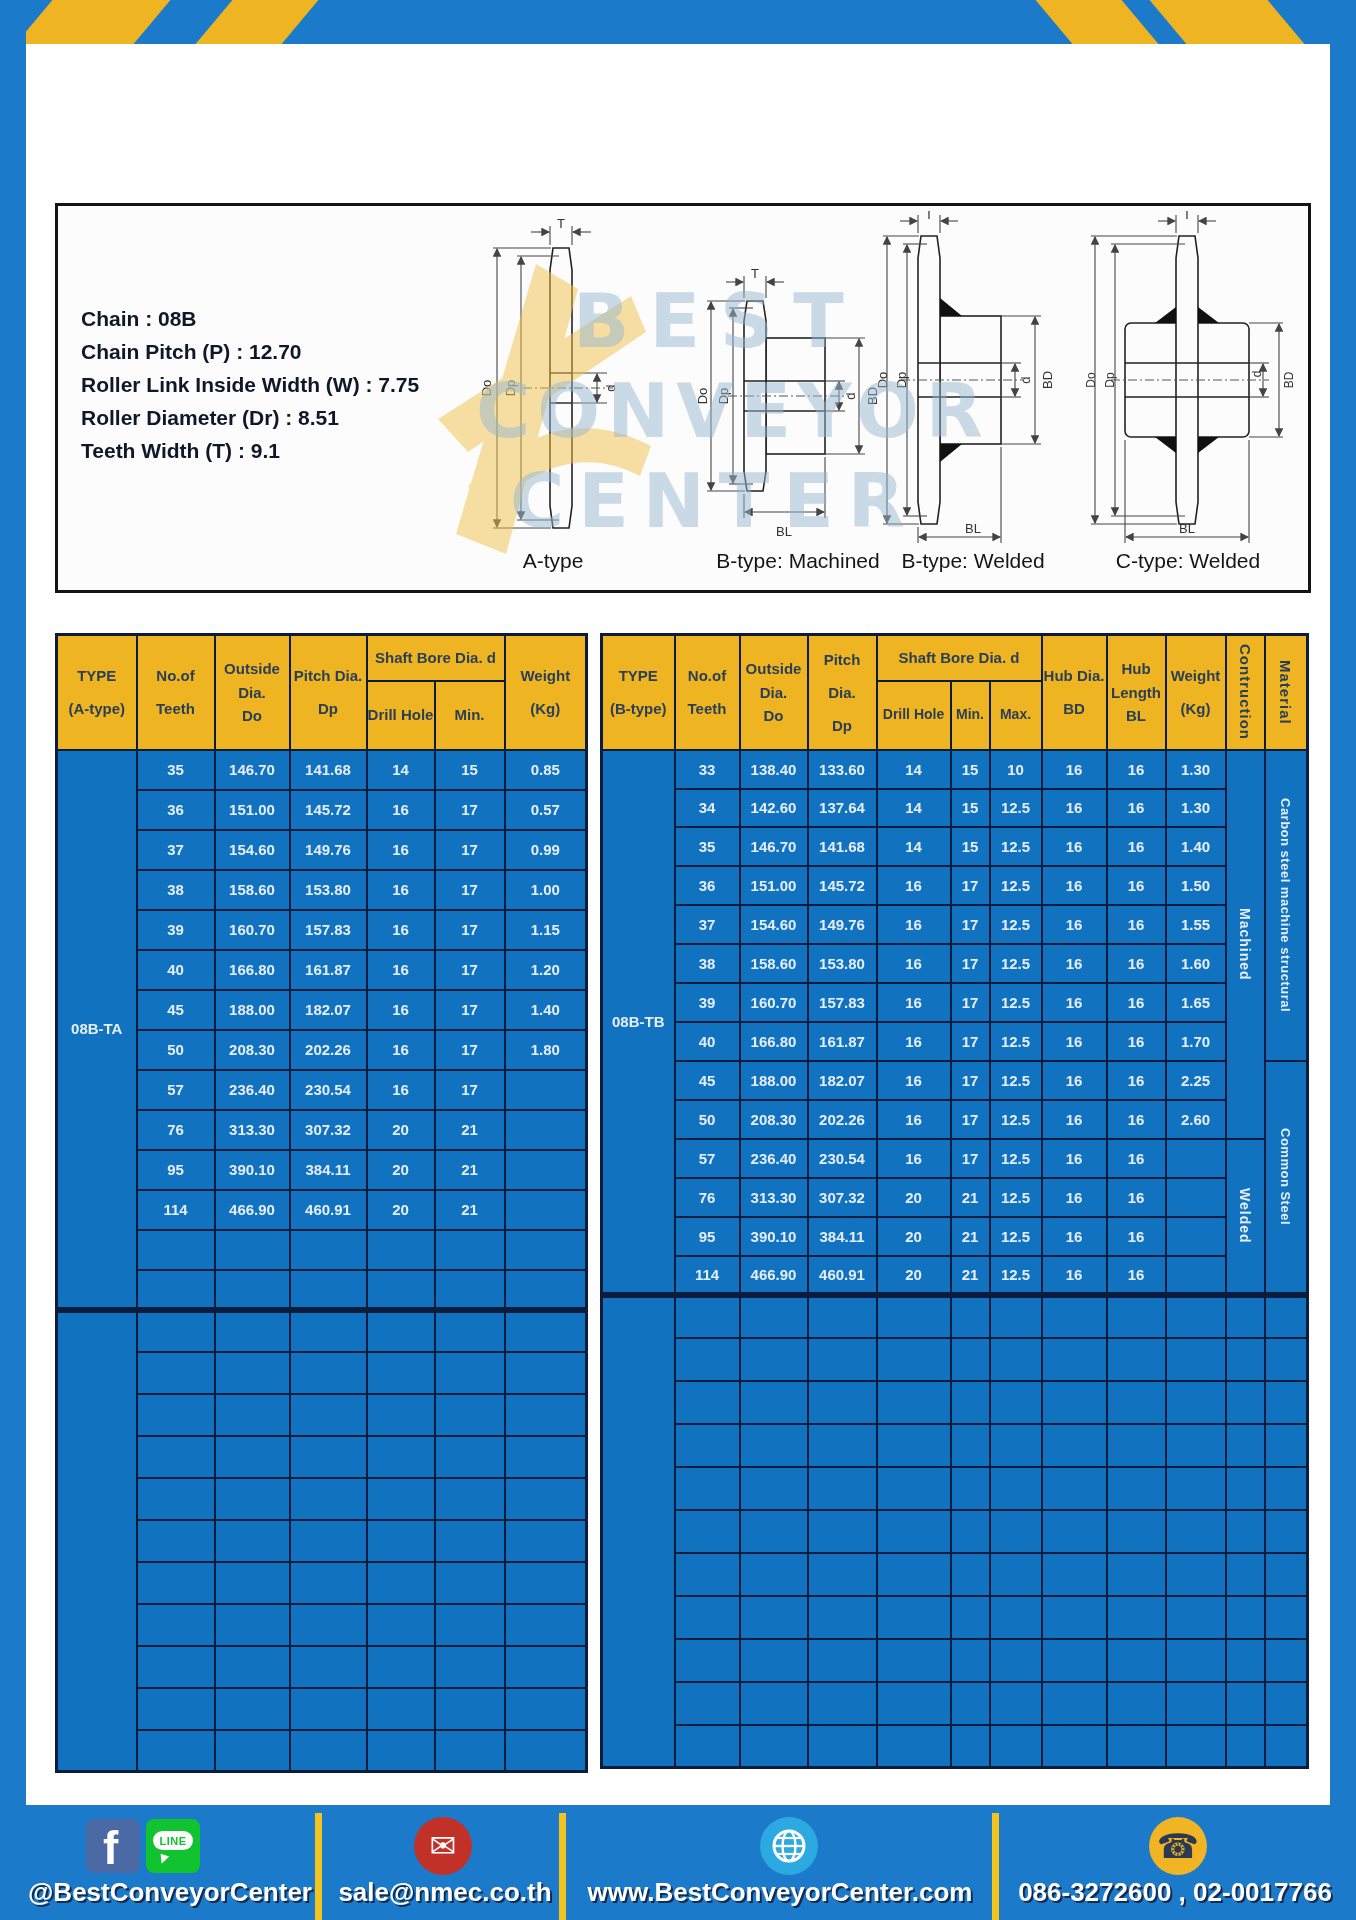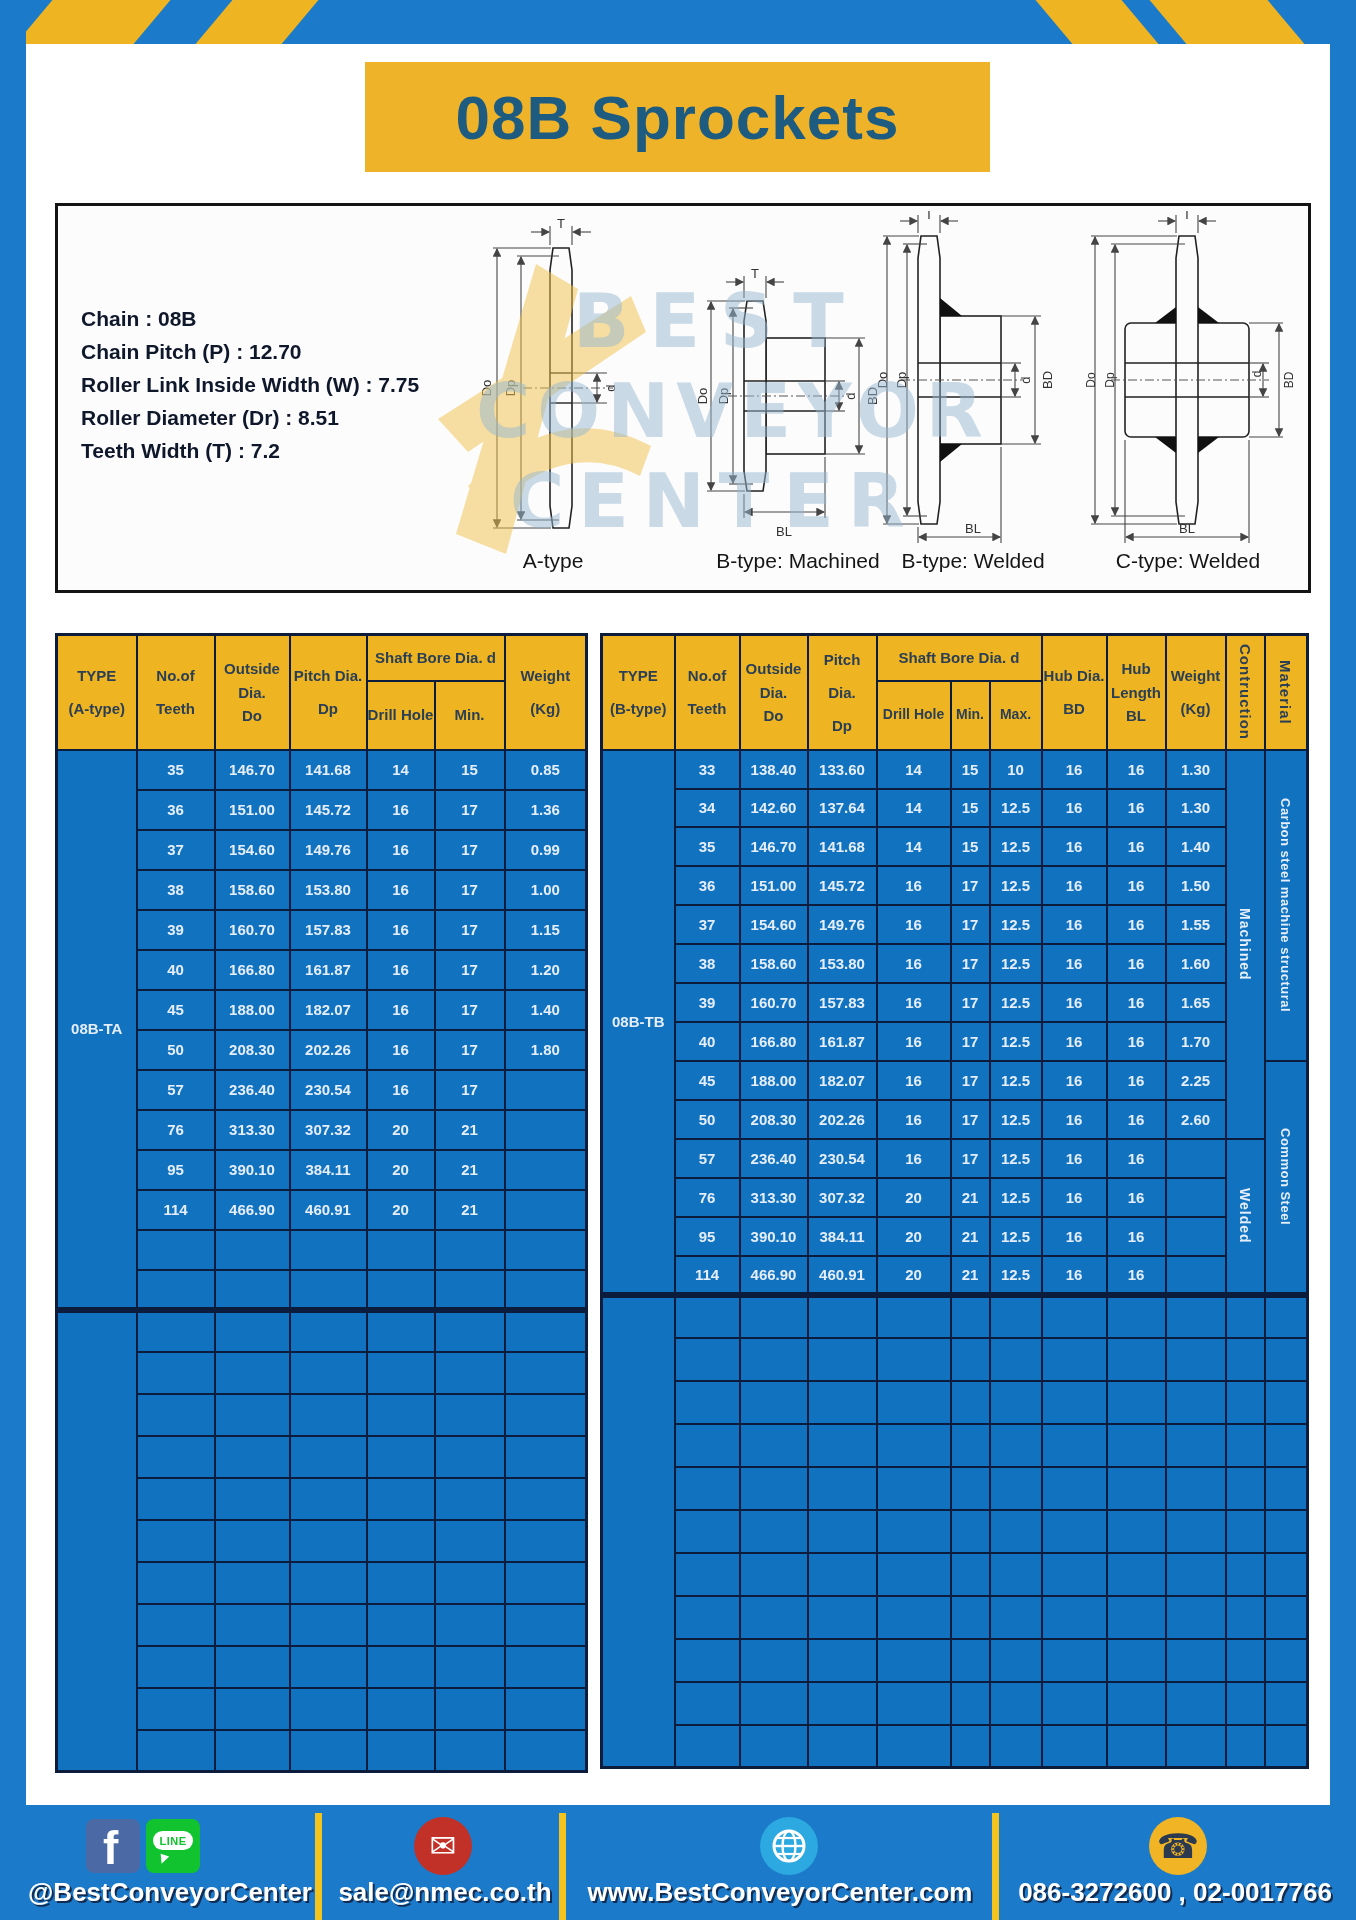--- a/index.html
+++ b/index.html
@@ -78,32 +78,29 @@
 
   <div class="top-bar">
     <div class="stripe st-l1"></div>
     <div class="stripe st-l2"></div>
     <div class="stripe st-r1"></div>
     <div class="stripe st-r2"></div>
   </div>
   <div class="side side-l"></div>
   <div class="side side-r"></div>
 
-  <div class="banner">
-    <span>08B Sprockets</span>
-  </div>
 
   <div class="diagram-box">
 
     <div class="specs">
       <div class="spec-line">Chain : 08B</div>
       <div class="spec-line">Chain Pitch (P) : 12.70</div>
       <div class="spec-line">Roller Link Inside Width (W) : 7.75</div>
       <div class="spec-line">Roller Diameter (Dr) : 8.51</div>
-      <div class="spec-line">Teeth Width (T) : 7.2</div>
+      <div class="spec-line">Teeth Width (T) : 9.1</div>
     </div>
 
     <svg class="wm-logo" width="250" height="330" viewBox="0 0 250 330">
       <polygon points="30,300 110,30 152,55 80,320" fill="#f2c24a"></polygon>
       <polygon points="12,185 205,62 220,98 42,218" fill="#f2c24a"></polygon>
       <path d="M42,252 Q132,162 225,212 L214,242 Q138,202 62,278 Z" fill="#f2c24a"></path>
     </svg>
     <div class="wm wm-2">CONVEYOR</div>
     <div class="wm wm-1">BEST</div>
     <div class="wm wm-3">CENTER</div>
@@ -304,21 +301,21 @@
           <td>14</td>
           <td>15</td>
           <td>0.85</td>
         </tr>
         <tr style="height: 40px;">
           <td>36</td>
           <td>151.00</td>
           <td>145.72</td>
           <td>16</td>
           <td>17</td>
-          <td>1.36</td>
+          <td>0.57</td>
         </tr>
         <tr style="height: 40px;">
           <td>37</td>
           <td>154.60</td>
           <td>149.76</td>
           <td>16</td>
           <td>17</td>
           <td>0.99</td>
         </tr>
         <tr style="height: 40px;">

